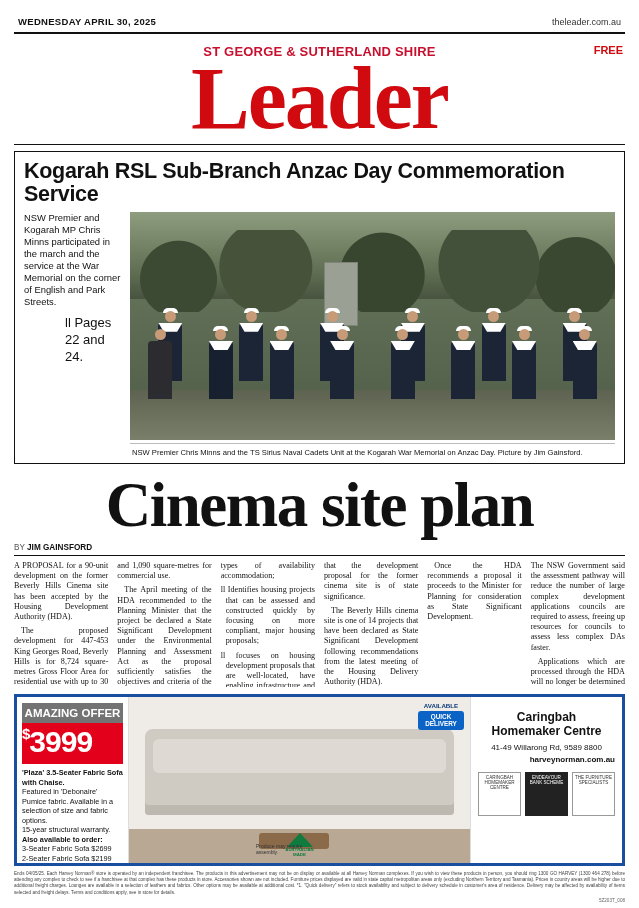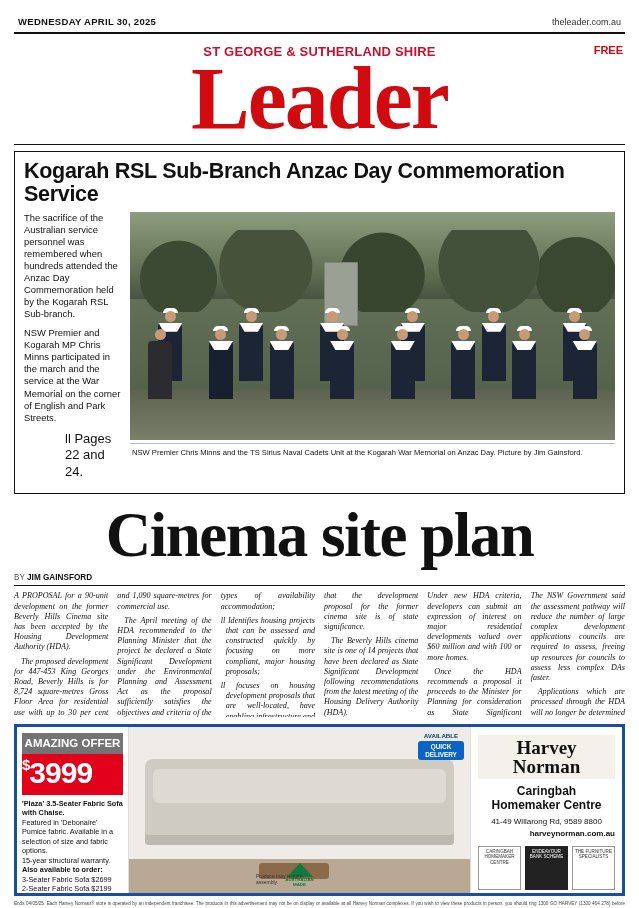--- a/index.html
+++ b/index.html
@@ -194,21 +194,20 @@
   .cols {
     display: flex;
     gap: 9px;
     font-family: "Liberation Serif", serif;
     font-size: 8.1px;
     line-height: 1.26;
     text-align: justify;
     color: #111;
     height: 126px;
     overflow: hidden;
-    font-style: italic;
   }
   .col { flex: 1; }
   .col p { margin: 0 0 4px 0; text-indent: 7px; }
   .col p.first { text-indent: 0; }
   .col .hang { text-indent: -5px; padding-left: 5px; }
 
   
   .ad {
     margin-top: 7px;
     border: 3px solid #1a4fa0;
@@ -395,21 +394,20 @@
     <div class="free">FREE</div>
     <div class="kicker">ST GEORGE &amp; SUTHERLAND SHIRE</div>
     <div class="brand">Leader</div>
   </div>
   <div class="rule-thin"></div>
 
   <div class="lead">
     <h2>Kogarah RSL Sub-Branch Anzac Day Commemoration Service</h2>
     <div class="lead-body">
       <div class="lead-text">
-        <p>The sacrifice of the Australian service personnel was remembered when hundreds attended the Anzac Day Commemoration held by the Kogarah RSL Sub-branch.</p>
         <p>NSW Premier and Kogarah MP Chris Minns participated in the march and the service at the War Memorial on the corner of English and Park Streets.</p>
         <p class="pagerefs">ll Pages 22 and 24.</p>
       </div>
       <div class="lead-photo-wrap">
         <div class="photo">
           <div class="ph-sky"></div>
           <div class="ph-trees"></div>
           <div class="ph-mem"></div>
           <div class="ph-ground"></div>
           <div class="ph-row back">
@@ -539,21 +537,20 @@
       <p class="hang">ll Identifies housing projects that can be assessed and constructed quickly by focusing on more compliant, major housing proposals;</p>
       <p class="hang">ll focuses on housing development proposals that are well-located, have enabling infrastructure and contribute to affordable housing supply.</p>
 
     </div>
     <div class="col">
       <p class="first">that the development proposal for the former cinema site is of state significance.</p>
       <p>The Beverly Hills cinema site is one of 14 projects that have been declared as State Significant Development following recommendations from the latest meeting of the Housing Delivery Authority (HDA).</p>
 
     </div>
     <div class="col">
-      <p class="first">Under new HDA criteria, developers can submit an expression of interest on major residential developments valued over $60 million and with 100 or more homes.</p>
       <p>Once the HDA recommends a proposal it proceeds to the Minister for Planning for consideration as State Significant Development.</p>
 
     </div>
     <div class="col">
       <p class="first">The NSW Government said the assessment pathway will reduce the number of large complex development applications councils are required to assess, freeing up resources for councils to assess less complex DAs faster.</p>
       <p>Applications which are processed through the HDA will no longer be determined by Council. The Minister for Planning or a delegate will be the consent authority.</p>
     </div>
   </div>
 
   <div class="ad">
@@ -581,24 +578,20 @@
         <div class="pill">QUICK DELIVERY</div>
       </div>
       <div class="aus-made">
         <div class="aus-tri"></div>
         <div class="aus-label">AUSTRALIAN MADE</div>
       </div>
       <div class="prod-may">Produce may require assembly.</div>
     </div>
 
     <div class="ad-right">
-      <div class="hn-logo">
-        <span class="hn-bar">Harvey</span>
-        <span class="hn-bar">Norman</span>
-      </div>
       <div class="hn-store">
         <div>Caringbah</div>
         <div>Homemaker Centre</div>
       </div>
       <div class="hn-addr">41-49 Willarong Rd, 9589 8800</div>
       <div class="hn-url">harveynorman.com.au</div>
       <div class="hn-boxes">
         <div class="hn-box">CARINGBAH HOMEMAKER CENTRE</div>
         <div class="hn-box dark">ENDEAVOUR BANK SCHEME</div>
         <div class="hn-box">THE FURNITURE SPECIALISTS</div>

